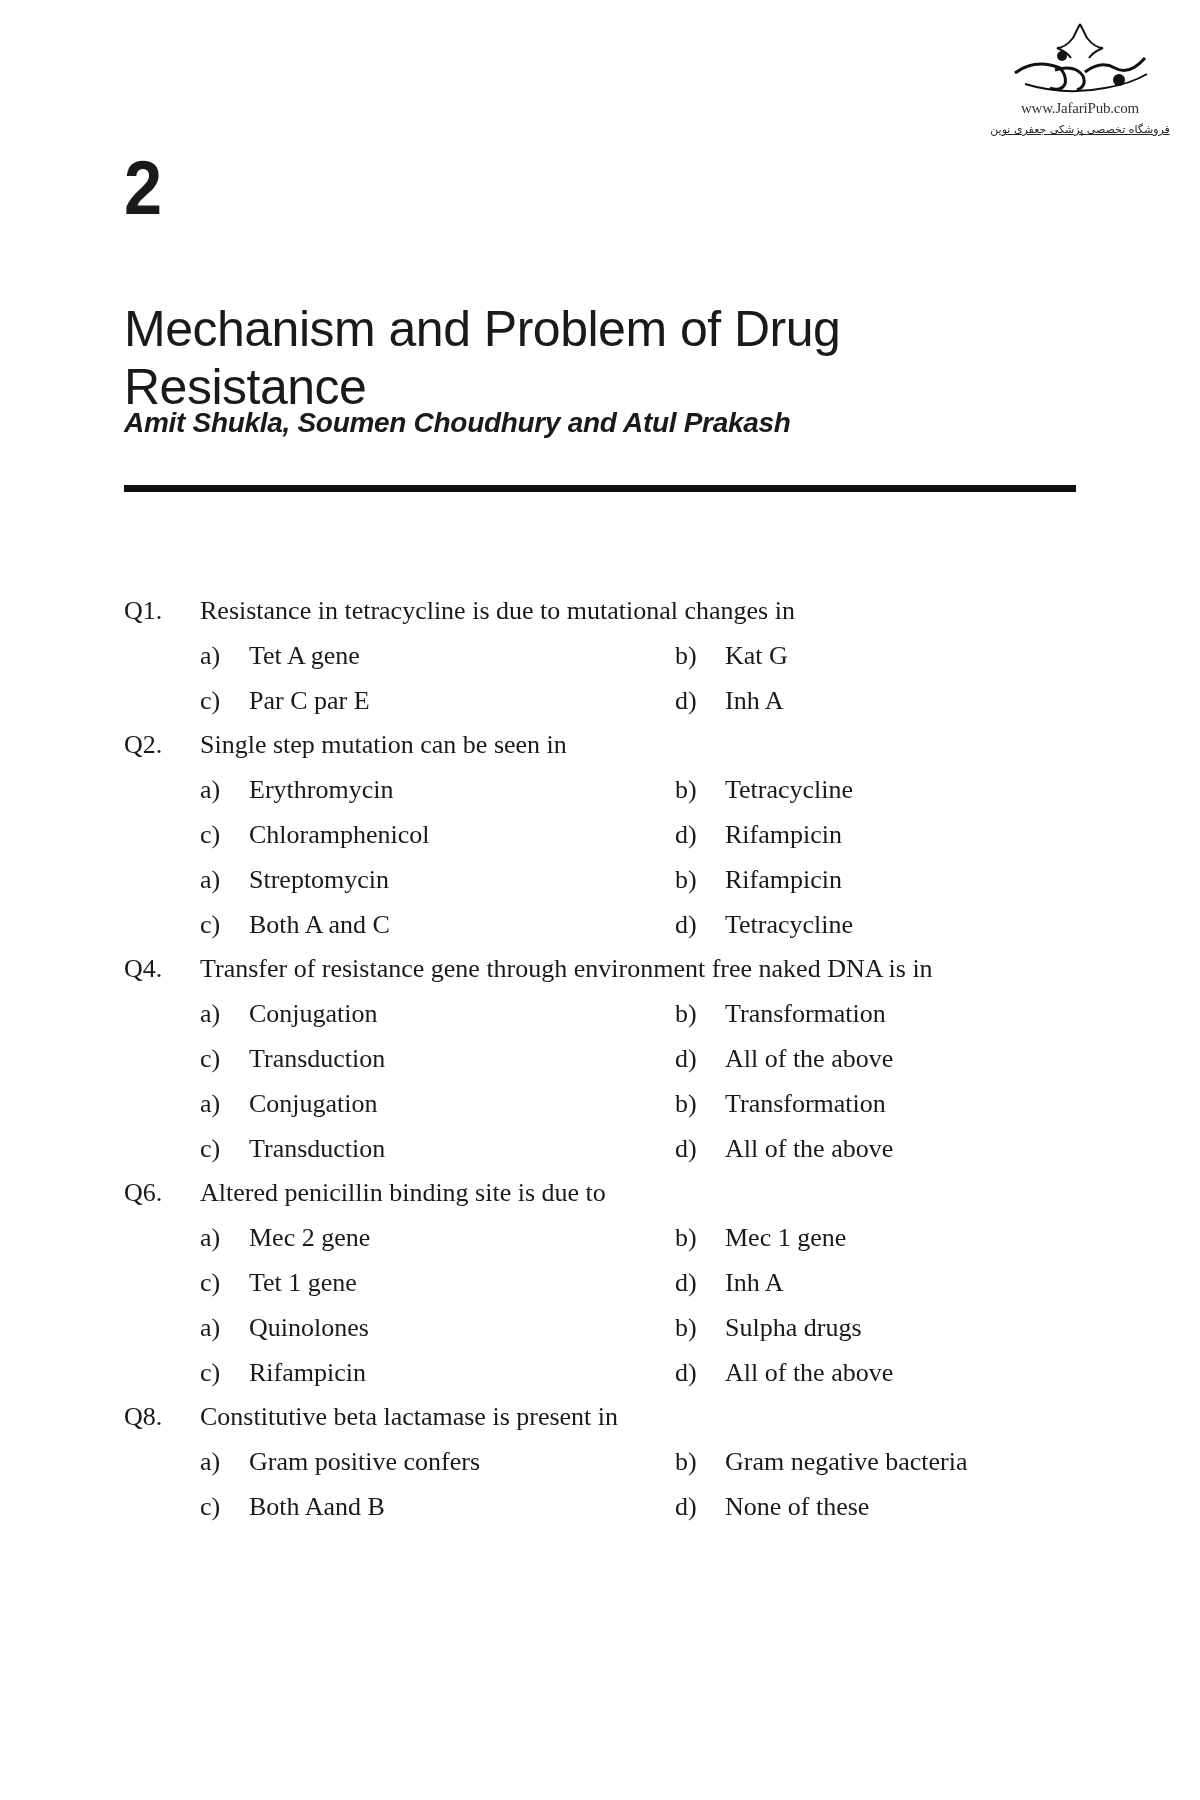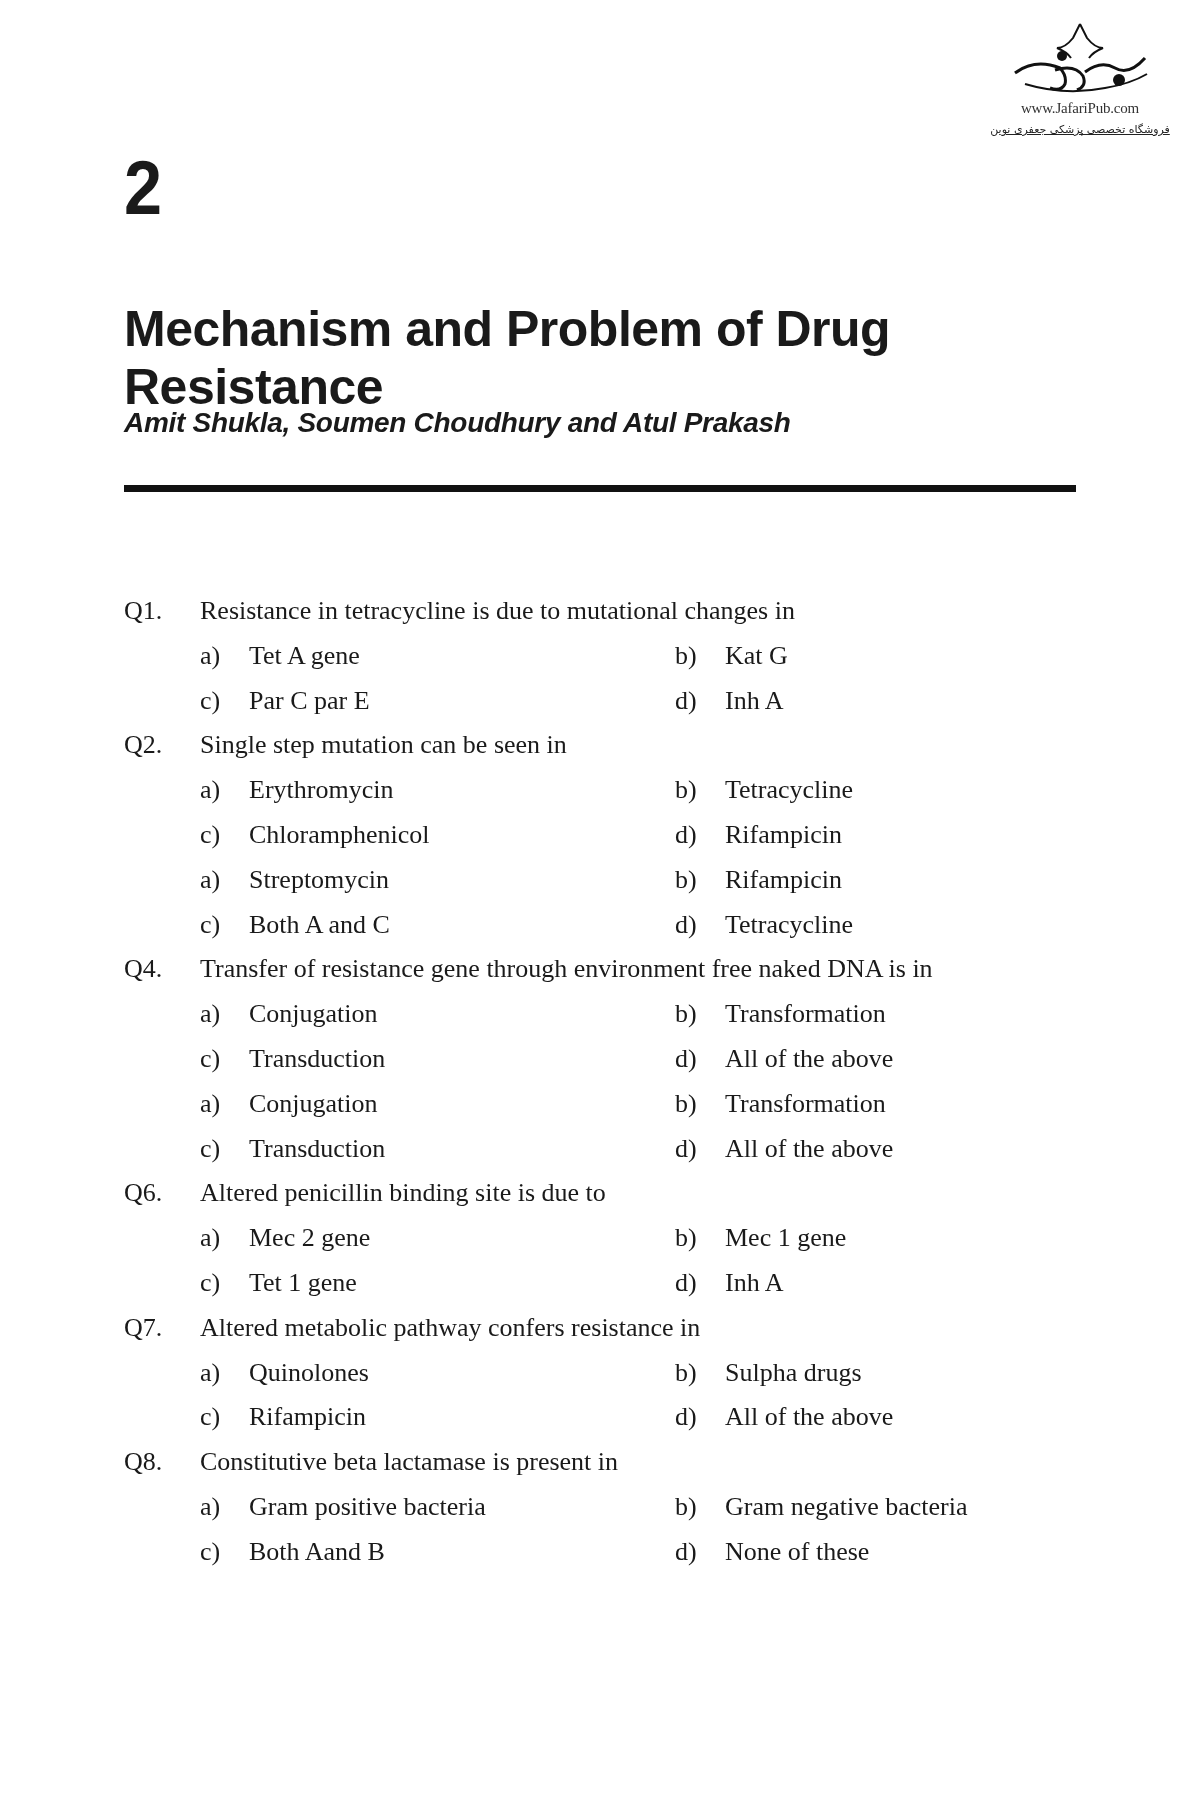--- a/index.html
+++ b/index.html
@@ -2,21 +2,21 @@
 <html><head>
 <meta charset="utf-8">
 <style>
   html, body { margin: 0; padding: 0; background: #ffffff; }
   body { width: 1200px; height: 1800px; position: relative; overflow: hidden; color: #1a1a1a; }
   .logo { position: absolute; left: 975px; top: 18px; width: 210px; height: 140px; text-align: center; }
   .logo svg { display: block; margin: 0 auto; }
   .logo-url { font-family: Liberation Serif, serif; font-size: 15px; color: #333; margin-top: 2px; letter-spacing: -0.2px; }
   .logo-fa { font-family: "DejaVu Sans", sans-serif; font-size: 11px; color: #222; margin-top: 6px; direction: rtl; text-decoration: underline; }
   .chapter-num { position: absolute; left: 124px; top: 150px; font-family: "Liberation Sans", sans-serif; font-weight: bold; font-size: 76px; line-height: 1; transform: scaleX(0.9); transform-origin: left; }
-  .title { position: absolute; left: 124px; top: 300px; width: 960px; font-family: "Liberation Sans", sans-serif; font-weight: bold; font-size: 50px; line-height: 58px; letter-spacing: -0.5px; }
+  .title { position: absolute; left: 124px; top: 300px; width: 960px; font-family: "Liberation Sans", sans-serif; font-weight: normal; font-size: 50px; line-height: 58px; letter-spacing: -0.5px; }
   .authors { position: absolute; left: 124px; top: 407px; font-family: "Liberation Sans", sans-serif; font-weight: bold; font-style: italic; font-size: 28px; letter-spacing: -0.3px; }
   .rule { position: absolute; left: 124px; top: 485px; width: 952px; height: 7px; background: #111; }
   .questions { position: absolute; left: 124px; top: 563px; width: 960px; font-family: "Liberation Serif", serif; font-size: 26px; margin-top: 26px; }
   .row { height: 44.8px; line-height: 44.8px; position: relative; white-space: nowrap; }
   .qnum { position: absolute; left: 0; }
   .qtext { position: absolute; left: 76px; }
   .opt-letter { position: absolute; }
   .opt-text { position: absolute; }
   .col-a .opt-letter { left: 76px; }
   .col-a .opt-text { left: 125px; }
@@ -68,25 +68,21 @@
     <div class="row"><span class="col-a"><span class="opt-letter">a)</span><span class="opt-text">Conjugation</span></span><span class="col-b"><span class="opt-letter">b)</span><span class="opt-text">Transformation</span></span></div>
     <div class="row"><span class="col-a"><span class="opt-letter">c)</span><span class="opt-text">Transduction</span></span><span class="col-b"><span class="opt-letter">d)</span><span class="opt-text">All of the above</span></span></div>
     <div class="row"><span class="col-a"><span class="opt-letter">a)</span><span class="opt-text">Conjugation</span></span><span class="col-b"><span class="opt-letter">b)</span><span class="opt-text">Transformation</span></span></div>
     <div class="row"><span class="col-a"><span class="opt-letter">c)</span><span class="opt-text">Transduction</span></span><span class="col-b"><span class="opt-letter">d)</span><span class="opt-text">All of the above</span></span></div>
     <div class="row">
       <span class="qnum">Q6.</span>
       <span class="qtext">Altered penicillin binding site is due to</span>
     </div>
     <div class="row"><span class="col-a"><span class="opt-letter">a)</span><span class="opt-text">Mec 2 gene</span></span><span class="col-b"><span class="opt-letter">b)</span><span class="opt-text">Mec 1 gene</span></span></div>
     <div class="row"><span class="col-a"><span class="opt-letter">c)</span><span class="opt-text">Tet 1 gene</span></span><span class="col-b"><span class="opt-letter">d)</span><span class="opt-text">Inh A</span></span></div>
-    <div class="row">
-      <span class="qnum">Q7.</span>
-      <span class="qtext">Altered metabolic pathway confers resistance in</span>
-    </div>
     <div class="row"><span class="col-a"><span class="opt-letter">a)</span><span class="opt-text">Quinolones</span></span><span class="col-b"><span class="opt-letter">b)</span><span class="opt-text">Sulpha drugs</span></span></div>
     <div class="row"><span class="col-a"><span class="opt-letter">c)</span><span class="opt-text">Rifampicin</span></span><span class="col-b"><span class="opt-letter">d)</span><span class="opt-text">All of the above</span></span></div>
     <div class="row">
       <span class="qnum">Q8.</span>
       <span class="qtext">Constitutive beta lactamase is present in</span>
     </div>
-    <div class="row"><span class="col-a"><span class="opt-letter">a)</span><span class="opt-text">Gram positive bacteria</span></span><span class="col-b"><span class="opt-letter">b)</span><span class="opt-text">Gram negative bacteria</span></span></div>
+    <div class="row"><span class="col-a"><span class="opt-letter">a)</span><span class="opt-text">Gram positive confers</span></span><span class="col-b"><span class="opt-letter">b)</span><span class="opt-text">Gram negative bacteria</span></span></div>
     <div class="row"><span class="col-a"><span class="opt-letter">c)</span><span class="opt-text">Both Aand B</span></span><span class="col-b"><span class="opt-letter">d)</span><span class="opt-text">None of these</span></span></div>
   </div>
 
 </body></html>

